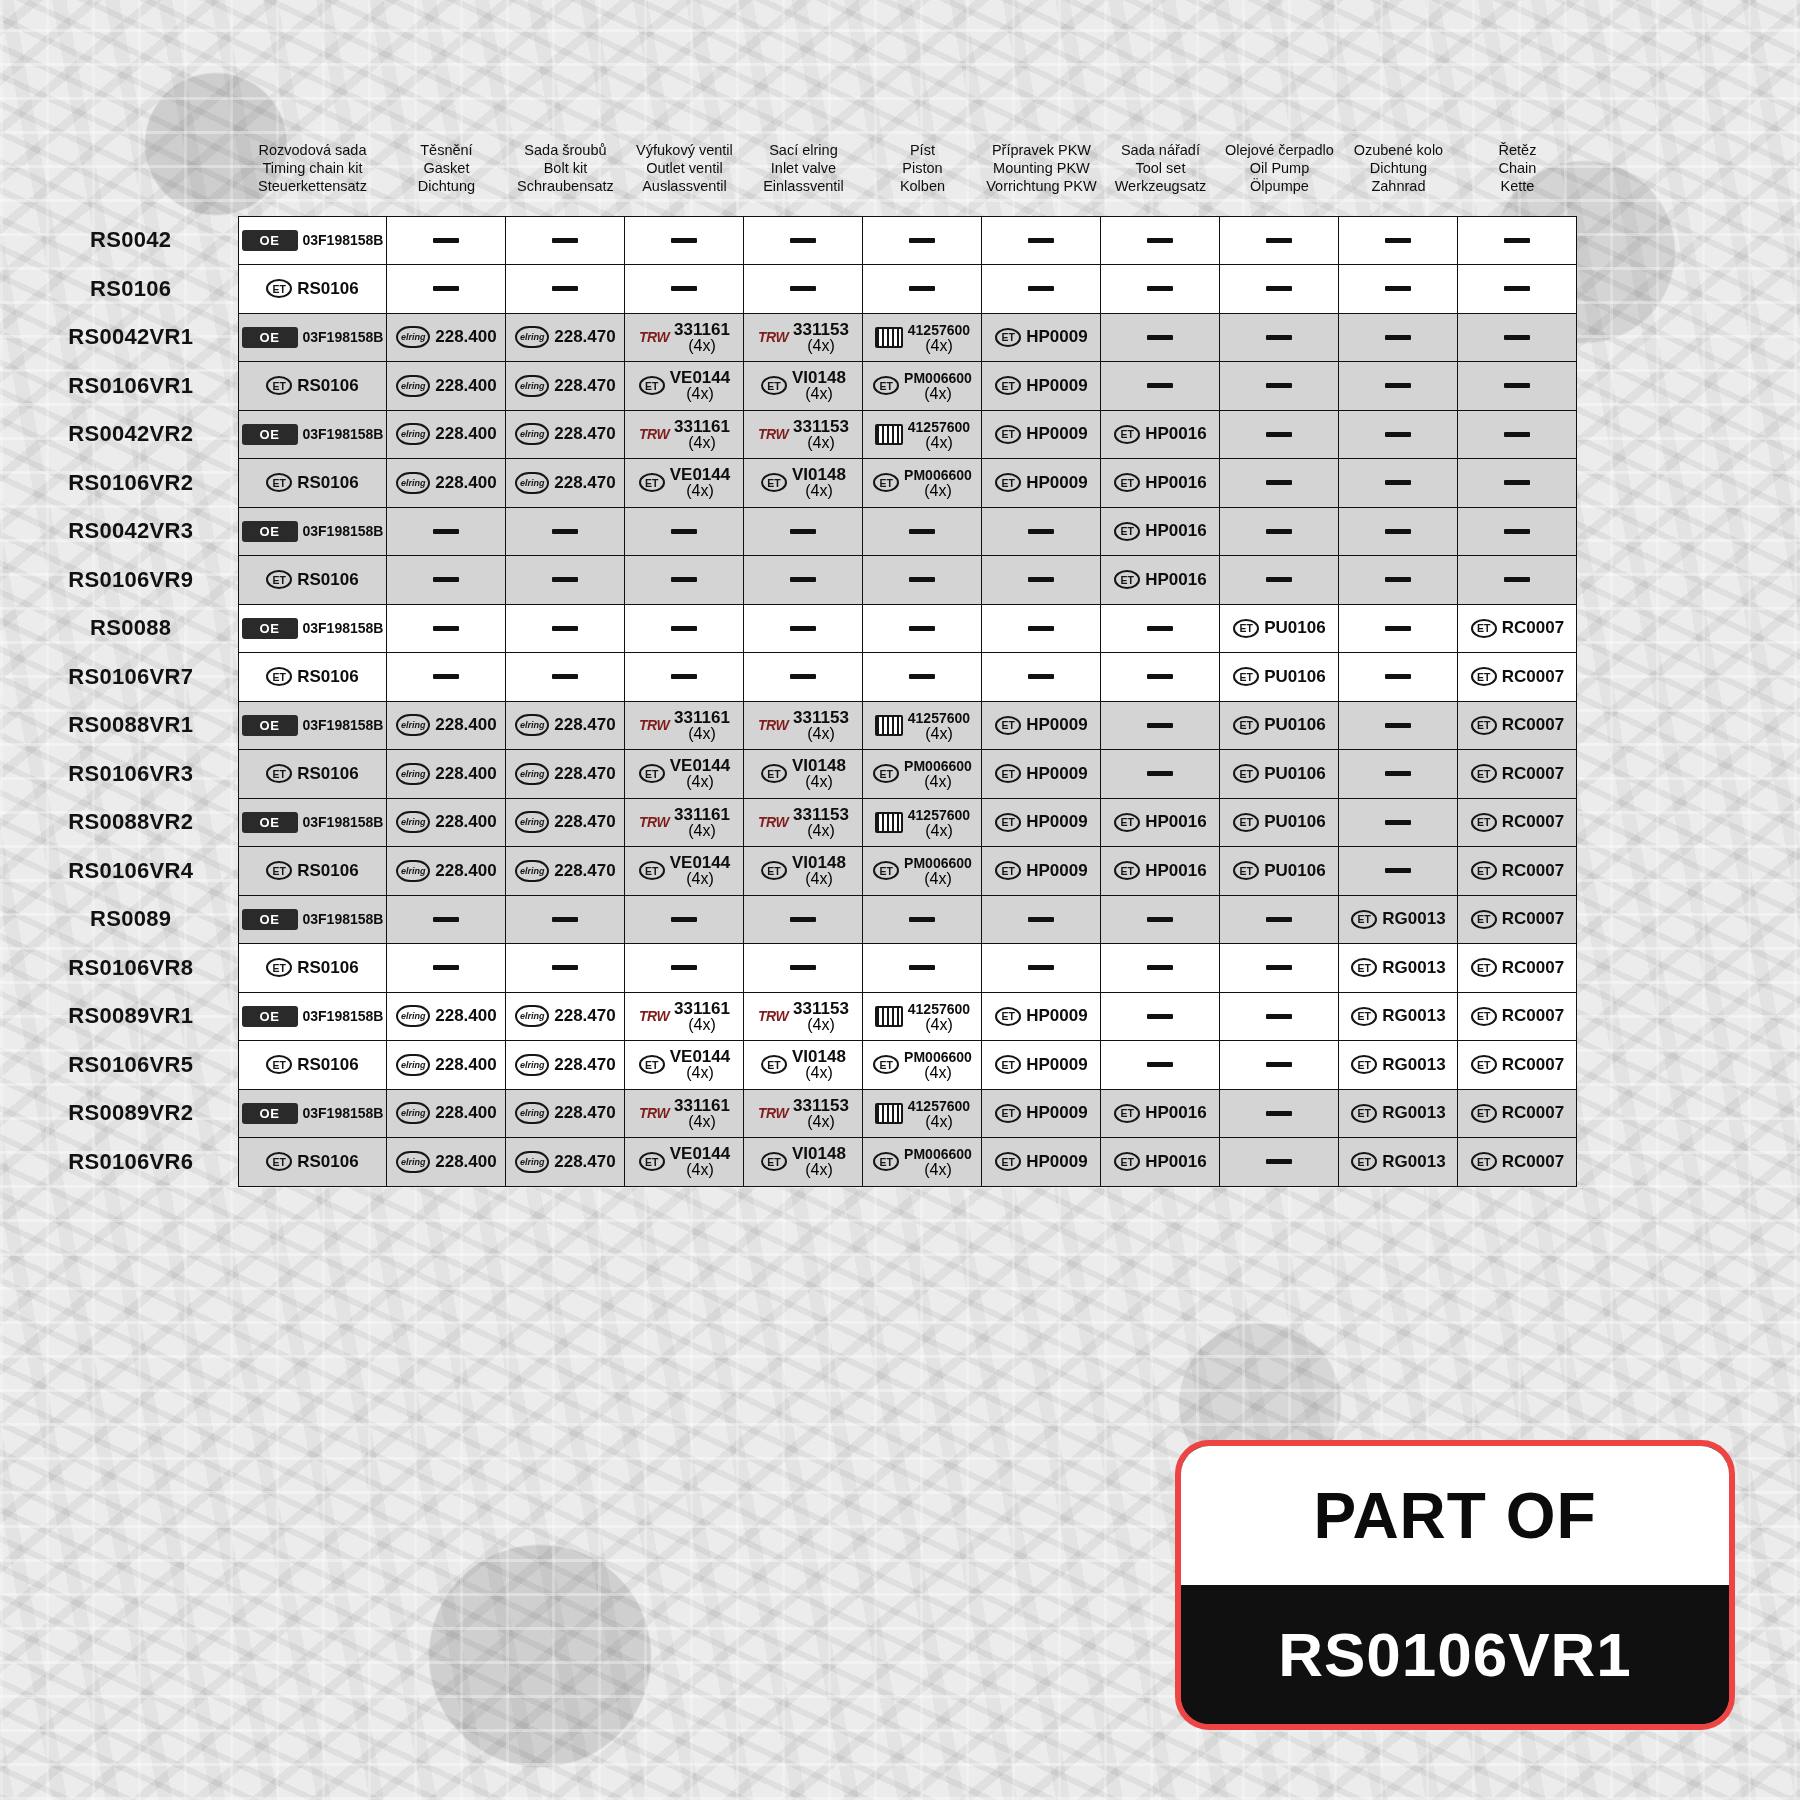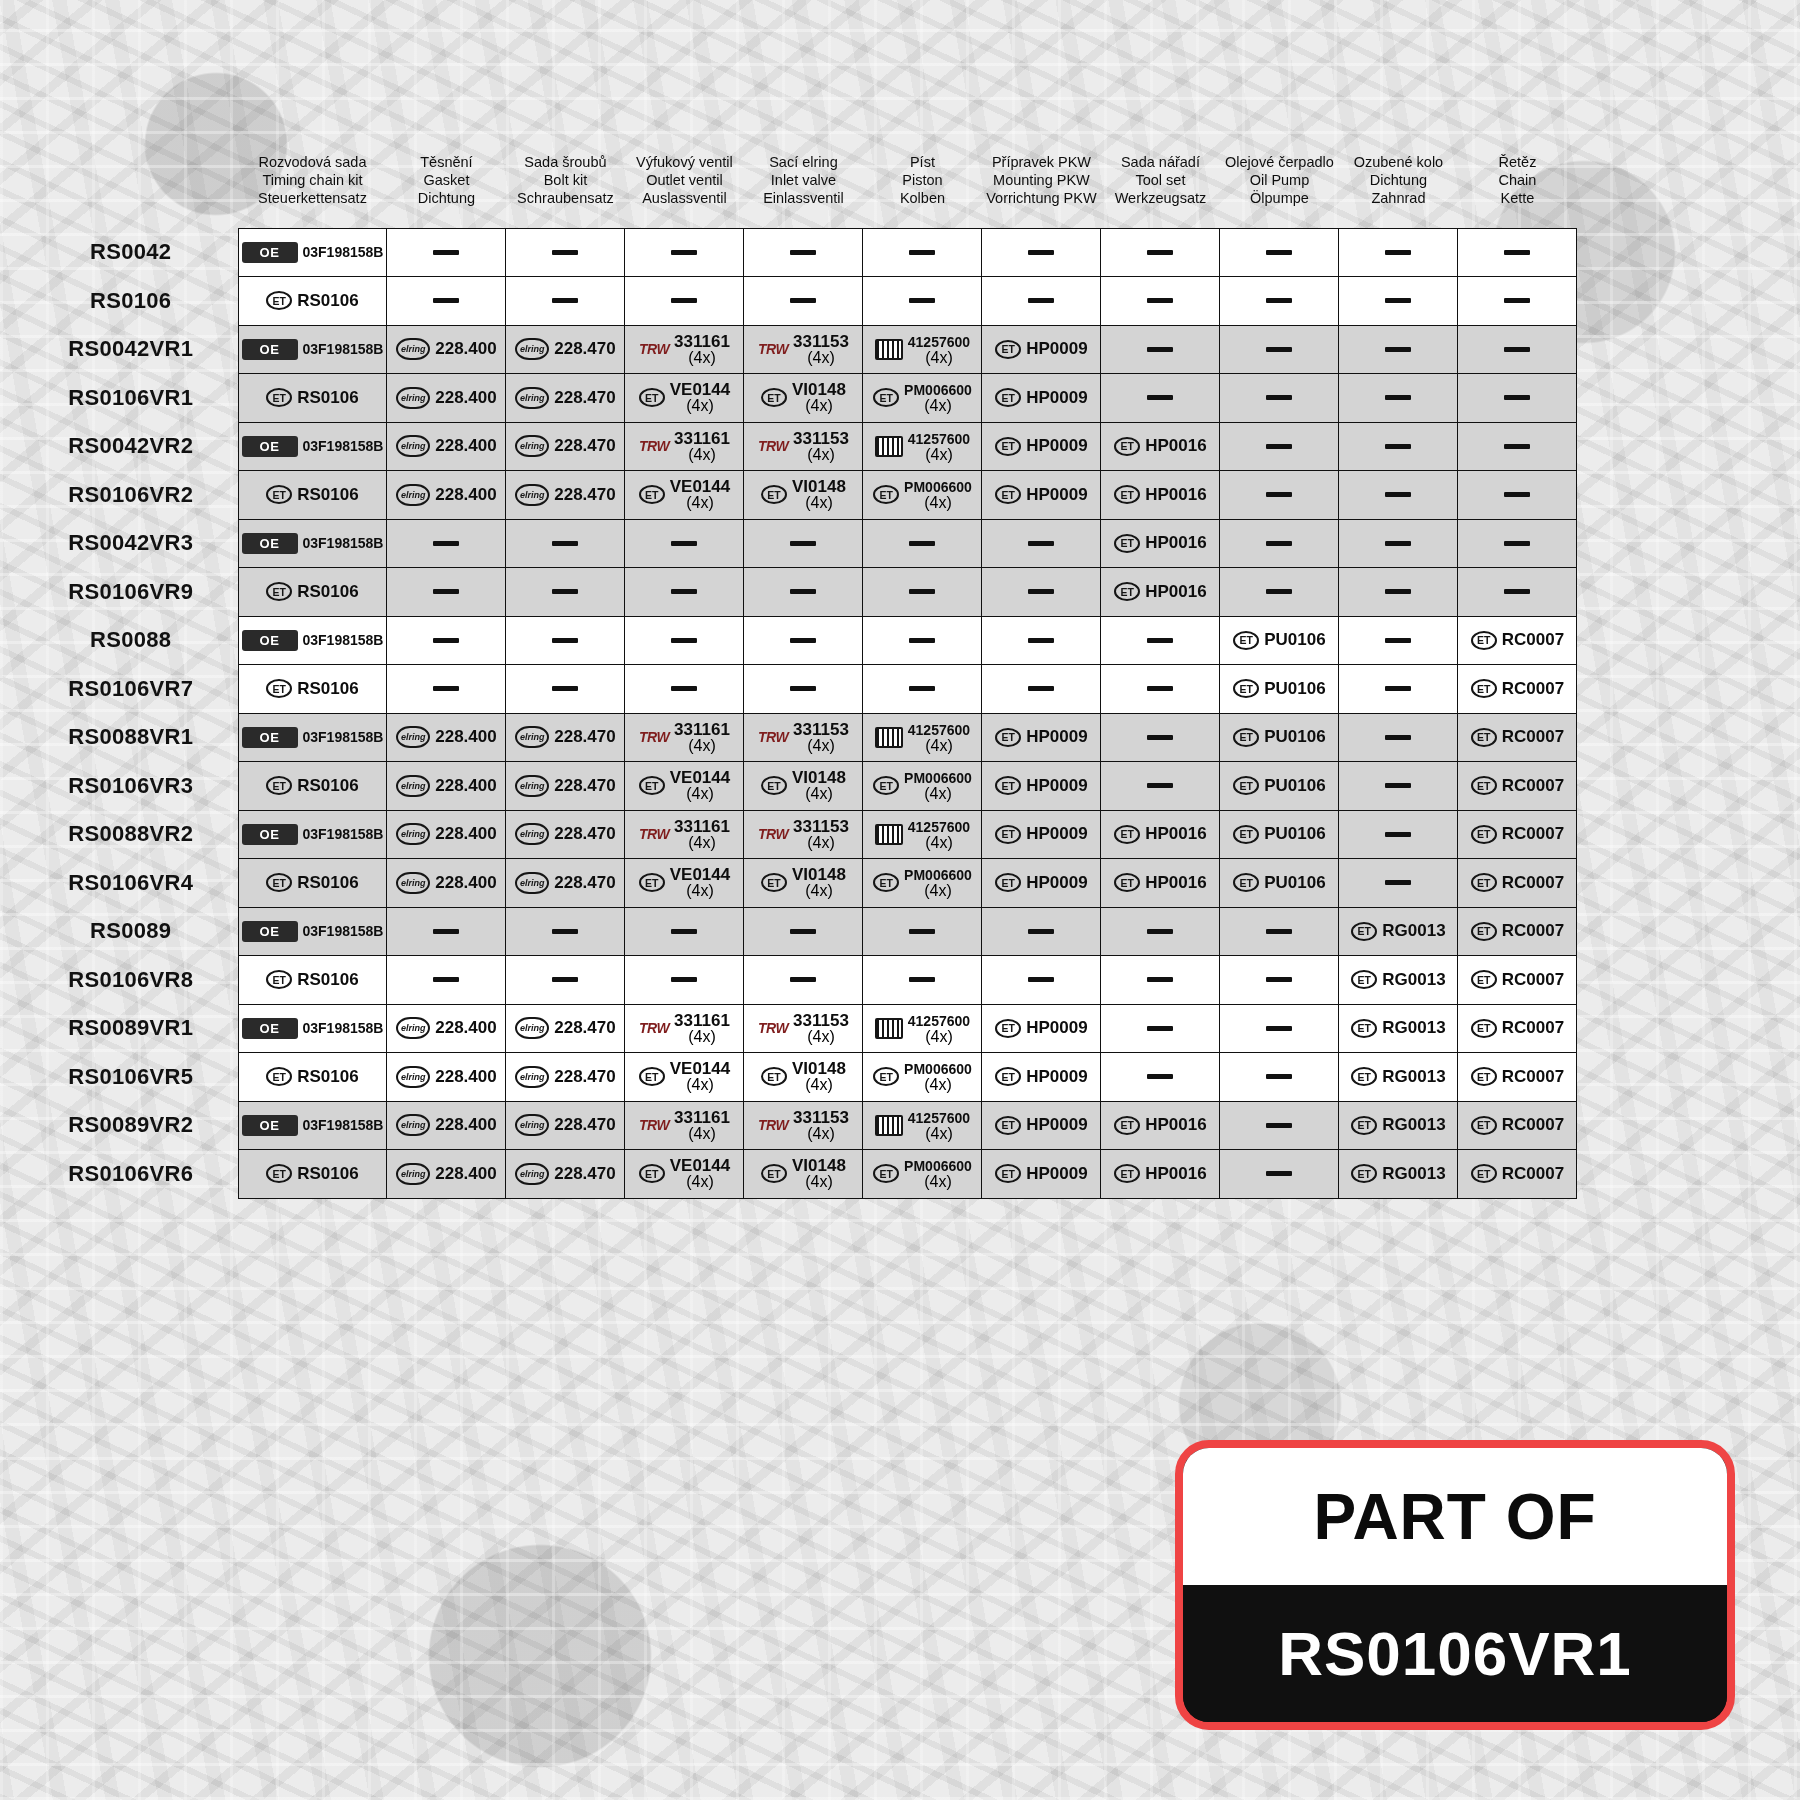--- a/index.html
+++ b/index.html
@@ -29,21 +29,21 @@
     content:"";
     position:absolute; inset:0;
     background:
       repeating-linear-gradient(0deg, rgba(255,255,255,0.35) 0 3px, rgba(255,255,255,0) 3px 34px),
       repeating-linear-gradient(90deg, rgba(255,255,255,0.25) 0 3px, rgba(255,255,255,0) 3px 46px);
   }
 
   
   .sheet {
     position:absolute;
-    left:0; top:12px;
+    left:0; top:0;
     width:1800px;
     z-index:2;
   }
   table.matrix {
     border-collapse:collapse;
     margin-left:24px;
     margin-top:120px;
     table-layout:fixed;
   }
   table.matrix td, table.matrix th {
@@ -122,21 +122,21 @@
     background:
       repeating-linear-gradient(90deg,#151515 0 2px,#fff 2px 5px);
   }
 
   
   .partof {
     position:absolute;
     left:1175px; top:1440px;
     width:560px; height:290px;
     background:#101010;
-    border:8px solid #ef4444;
+    border:6px solid #ef4444;
     border-radius:34px;
     z-index:3;
     display:flex; flex-direction:column;
     overflow:hidden;
   }
   .partof-top {
     flex:1 1 50%;
     background:#fff;
     display:flex; align-items:center; justify-content:center;
   }

